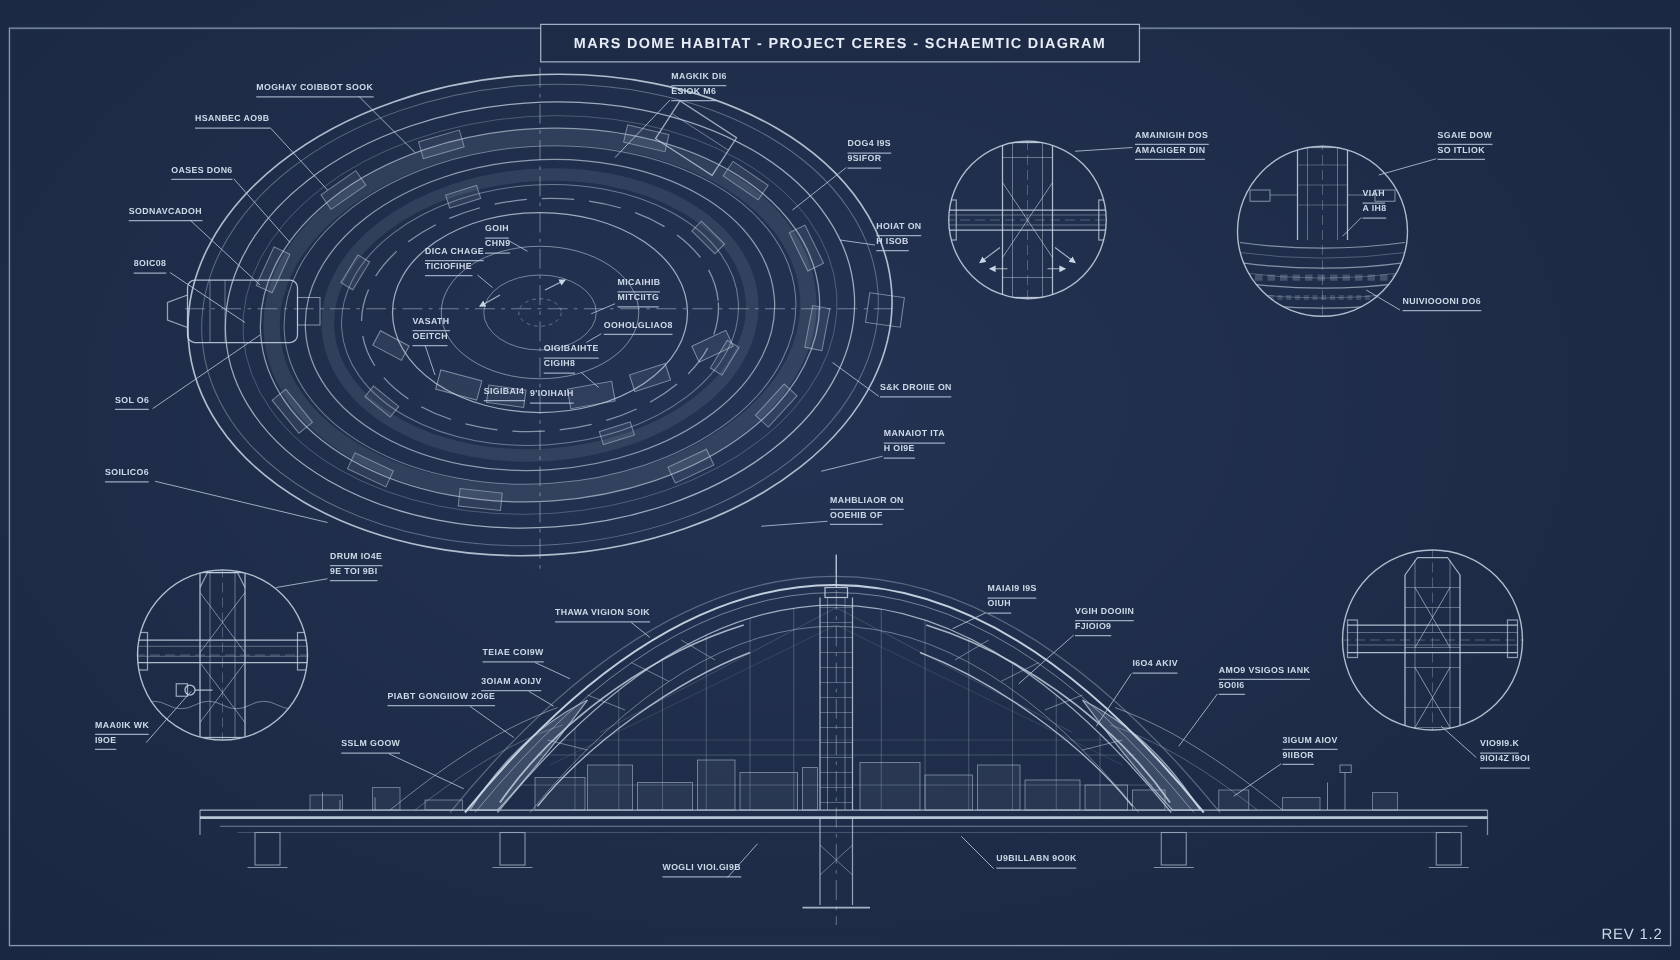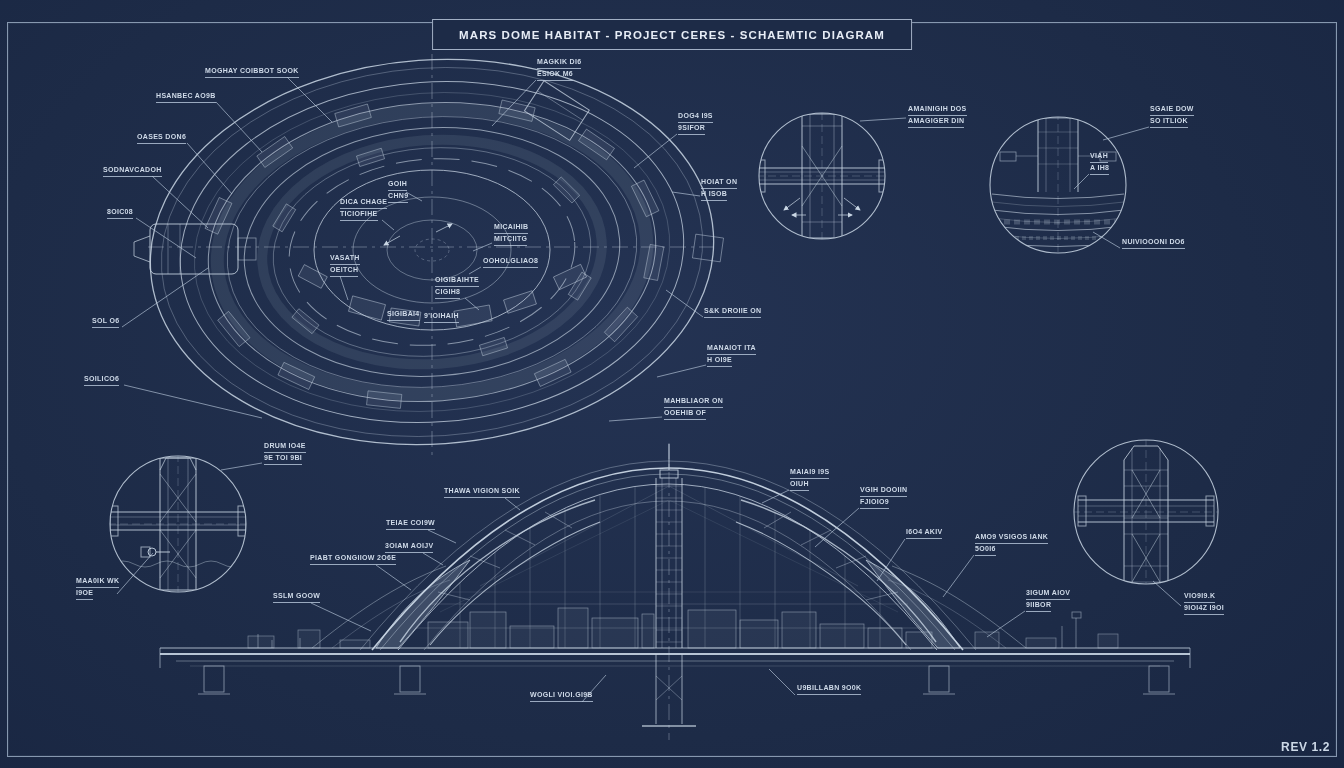--- a/index.html
+++ b/index.html
@@ -17,21 +17,21 @@
   #title-box{
     position:absolute;top:19px;left:50%;transform:translateX(-50%);
     background:#1d2b47;border:1px solid rgba(176,190,210,.9);
     padding:5px 26px 6px;white-space:nowrap;z-index:5;
   }
   #title-box .t{
     font-size:11.5px;font-weight:700;letter-spacing:1.1px;color:#e7edf6;
   }
   #rev{
     position:absolute;right:14px;top:740px;
-    font-size:12px;font-weight:700;letter-spacing:.6px;color:#ccd8e6;z-index:5;
+    font-size:12px;font-weight:400;letter-spacing:.6px;color:#ccd8e6;z-index:5;
   }
   svg{position:absolute;left:0;top:0;}
   .callout{
     position:absolute;color:#cfdae8;z-index:4;
     font-size:7px;font-weight:700;line-height:1.45;letter-spacing:.32px;
     white-space:nowrap;text-transform:uppercase;
   }
   .callout span{
     display:block;width:max-content;
     border-bottom:1px solid rgba(190,205,224,.78);

